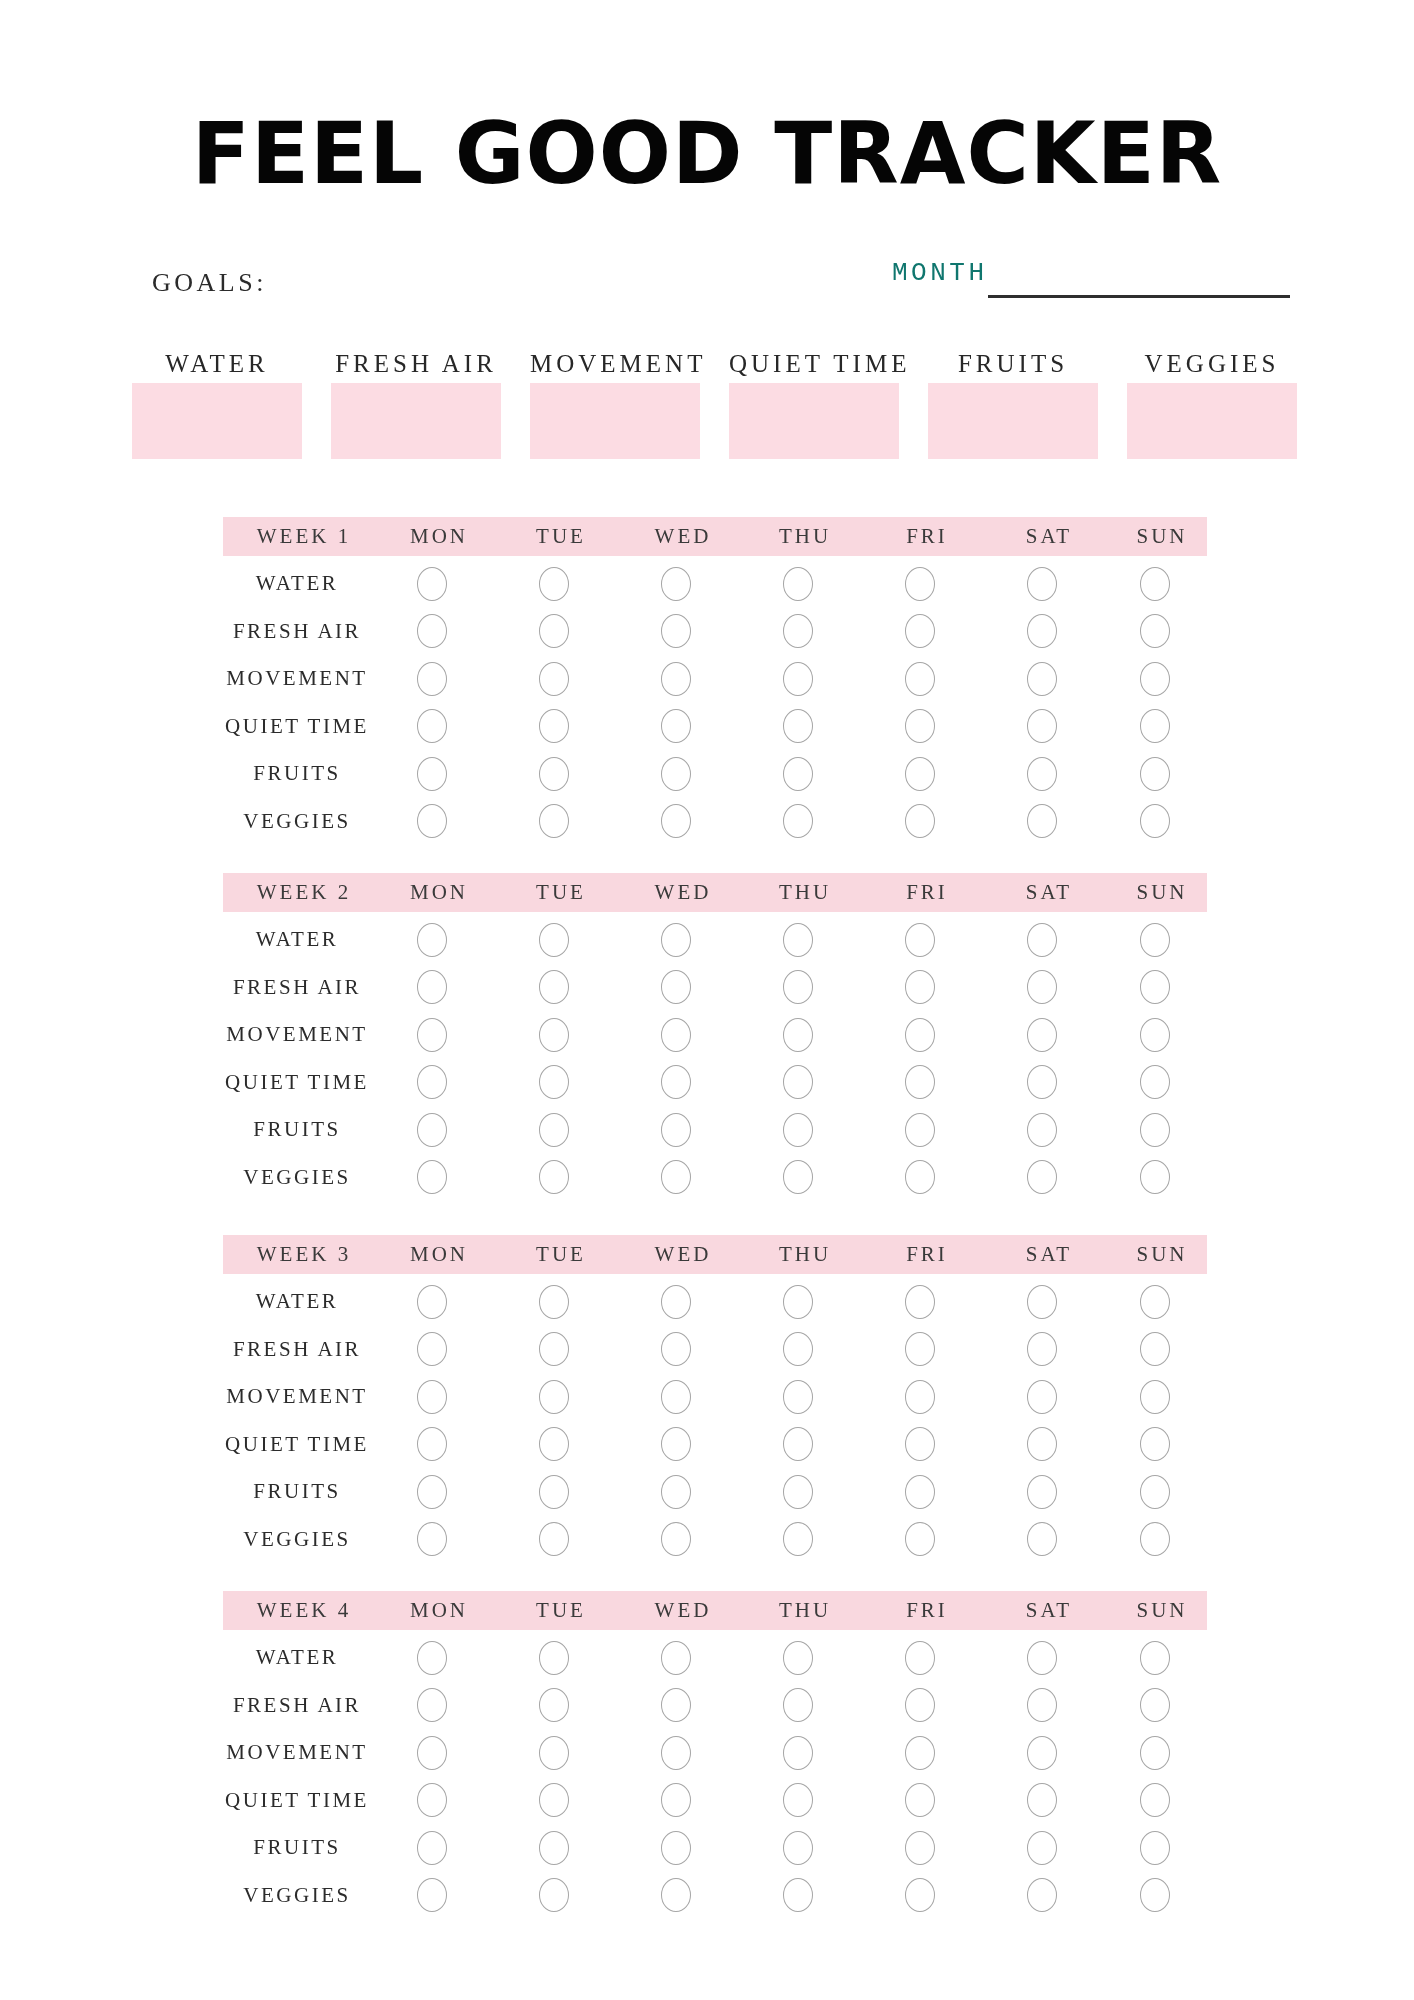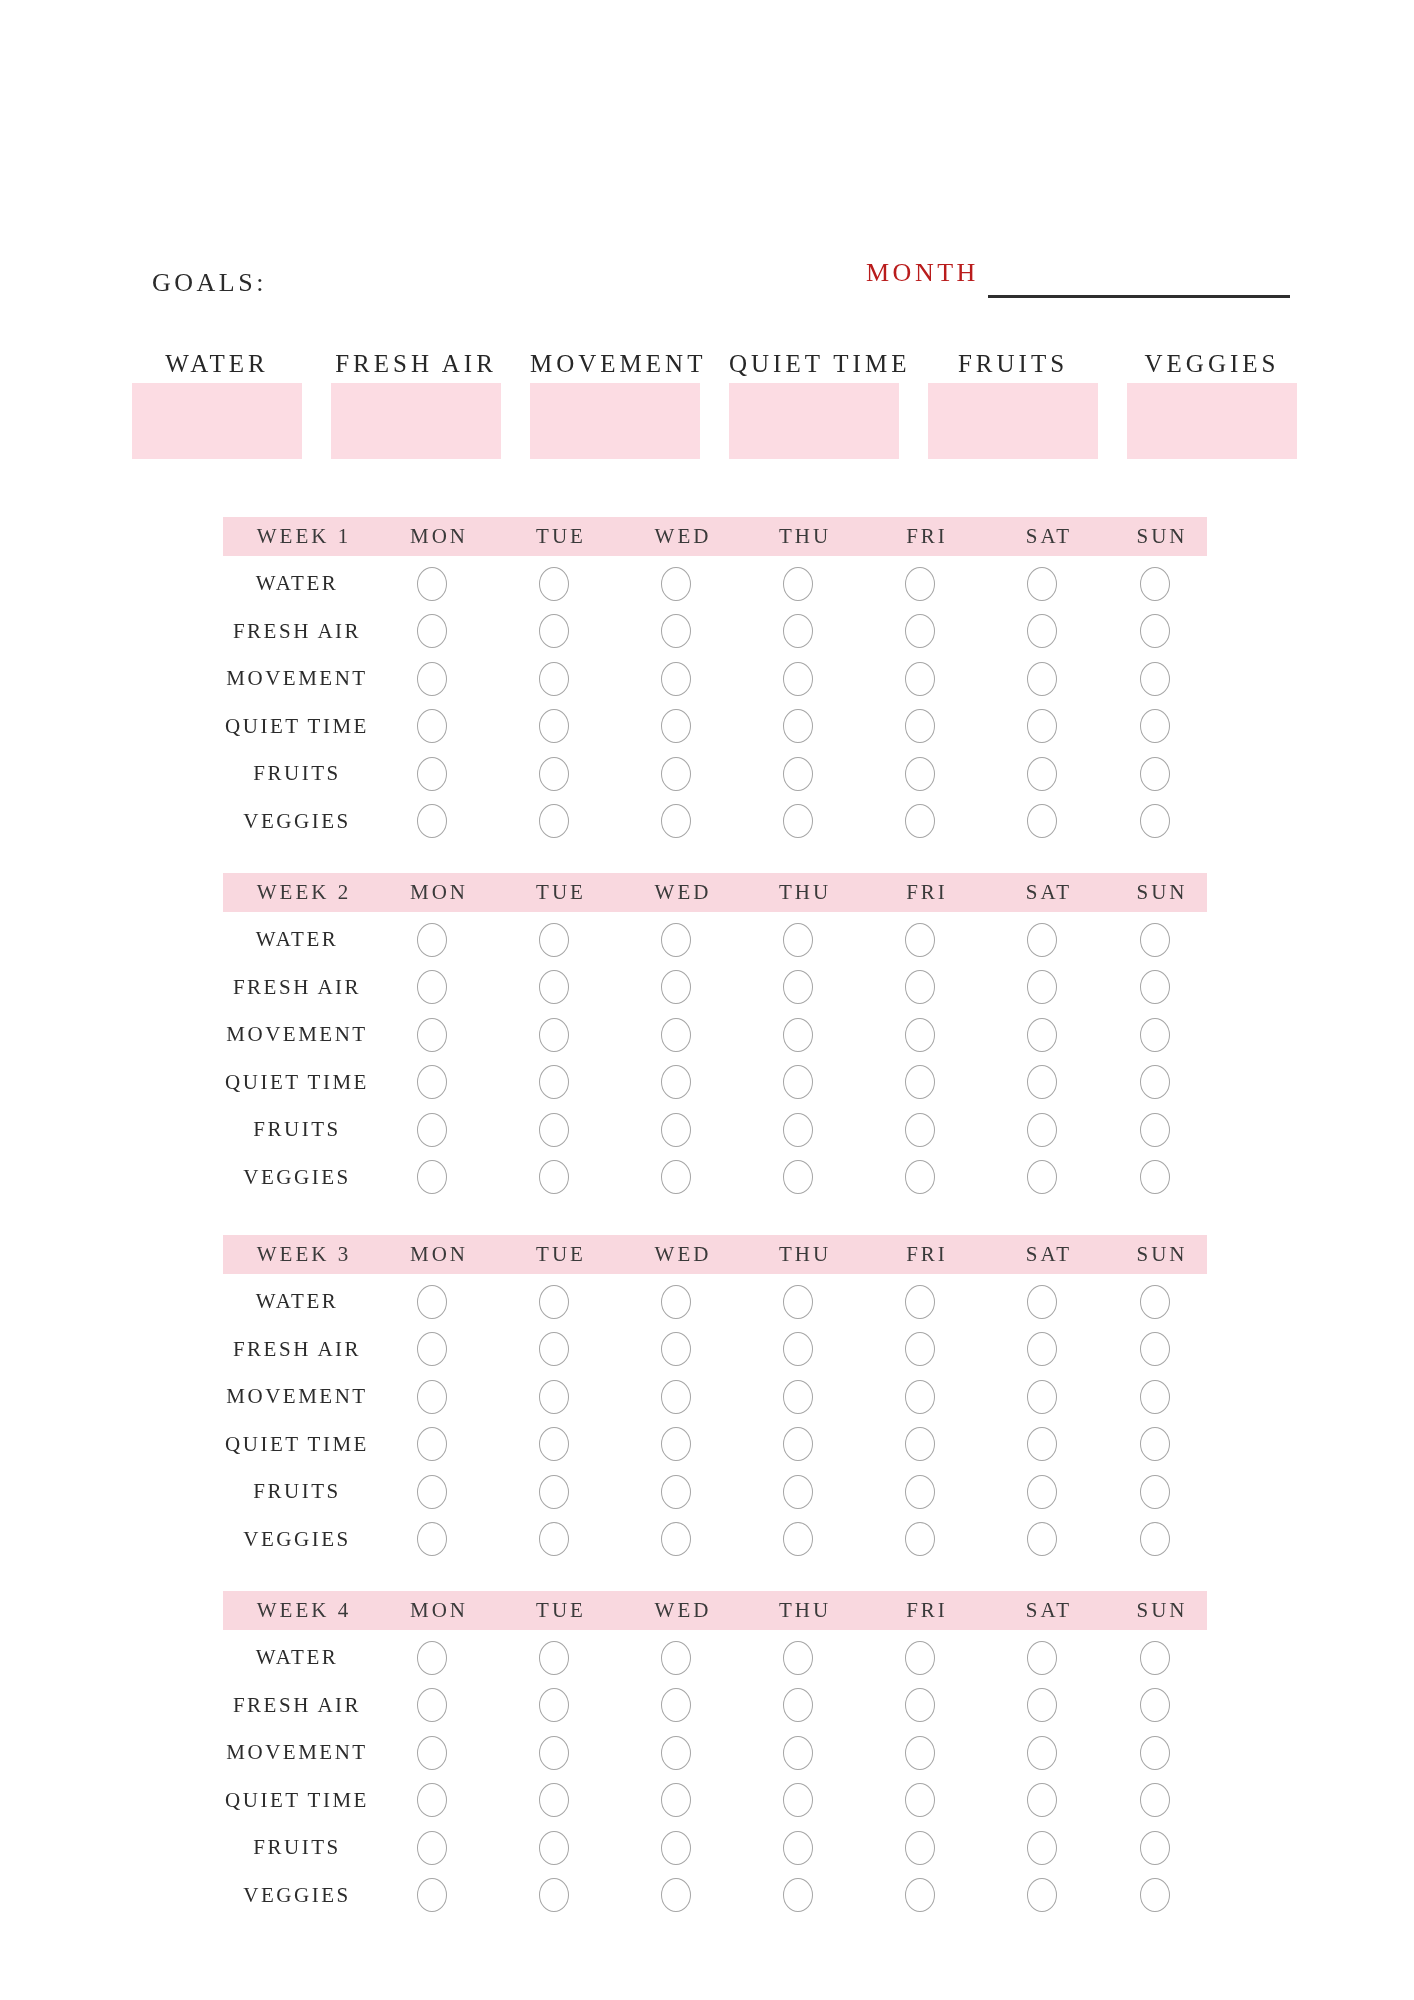--- a/index.html
+++ b/index.html
@@ -16,22 +16,22 @@
     text-align:center;white-space:nowrap;
     font-family:"DejaVu Sans","Liberation Sans",sans-serif;
     font-weight:800;font-size:85px;line-height:1;
     letter-spacing:1px;color:#050505;margin:0;
   }
   .goals-label{
     position:absolute;left:152px;top:268px;
     font-size:26px;letter-spacing:3.5px;color:#2b2b2b;
   }
   .month-label{
-    position:absolute;left:866px;top:258px;
-    font-size:26px;letter-spacing:3.5px;color:#b91c1c;
+    position:absolute;left:892px;top:258px;
+    font-size:26px;letter-spacing:3.5px;color:#0f766e;font-family:Liberation Mono, monospace;
   }
   .month-line{
     position:absolute;left:988px;top:268px;width:302px;height:27px;
     border-bottom:3px solid #2e2e2e;
     font-size:24px;text-align:center;line-height:27px;
   }
   .cat-label{
     position:absolute;top:349px;width:170px;height:30px;
     line-height:30px;text-align:center;
     font-size:25px;letter-spacing:4px;color:#272727;
@@ -65,20 +65,21 @@
     width:30px;height:34px;box-sizing:border-box;
     border:1.5px solid var(--circle-border,#a6a6a6);
     border-radius:50%;background:#ffffff;
   }
 </style>
 </head>
 <body>
 
 <div class="page">
 
+  <h1 class="title">FEEL GOOD TRACKER</h1>
 
   <div class="goals-label">GOALS:</div>
 
   <div class="month-label">MONTH</div>
   <div class="month-line"></div>
 
   <div id="category-legend">
       <div class="cat-label" style="left: 132px;">WATER</div>
       <div class="goal-box" style="left: 132px;"></div>
       <div class="cat-label" style="left: 331px;">FRESH AIR</div>

